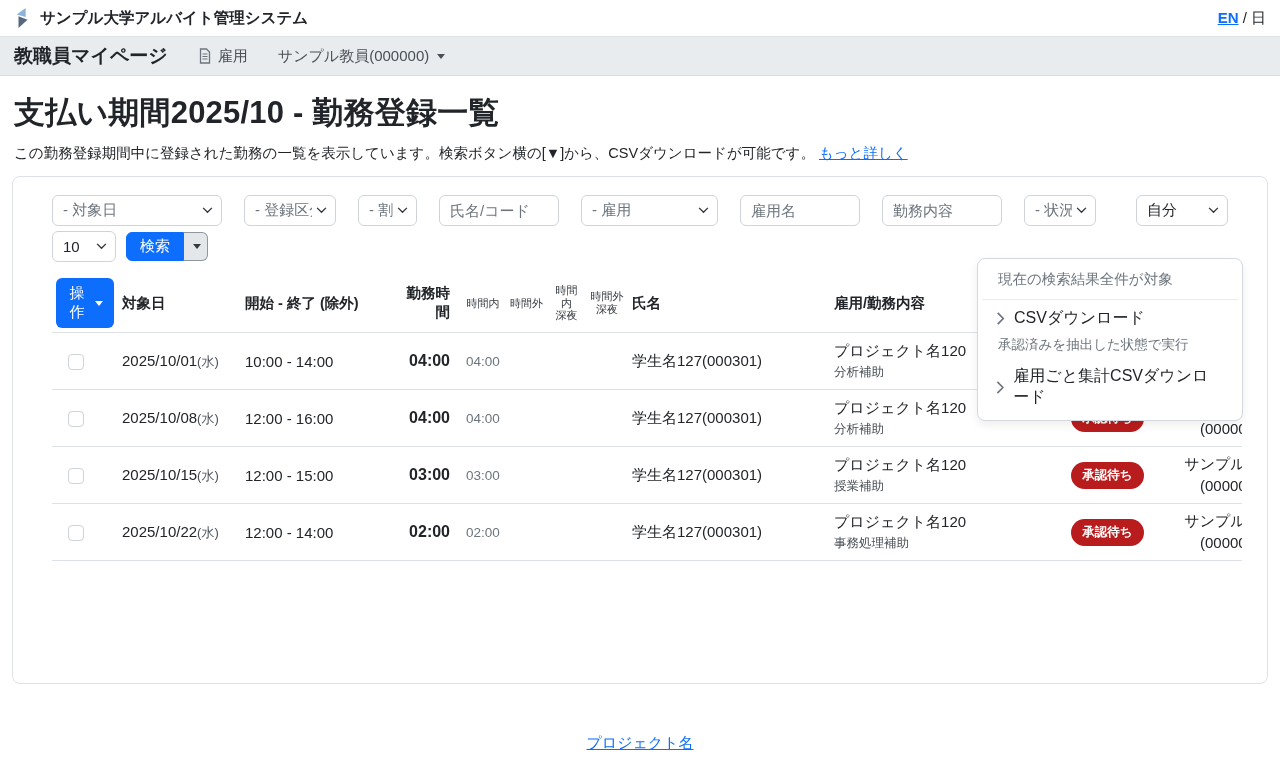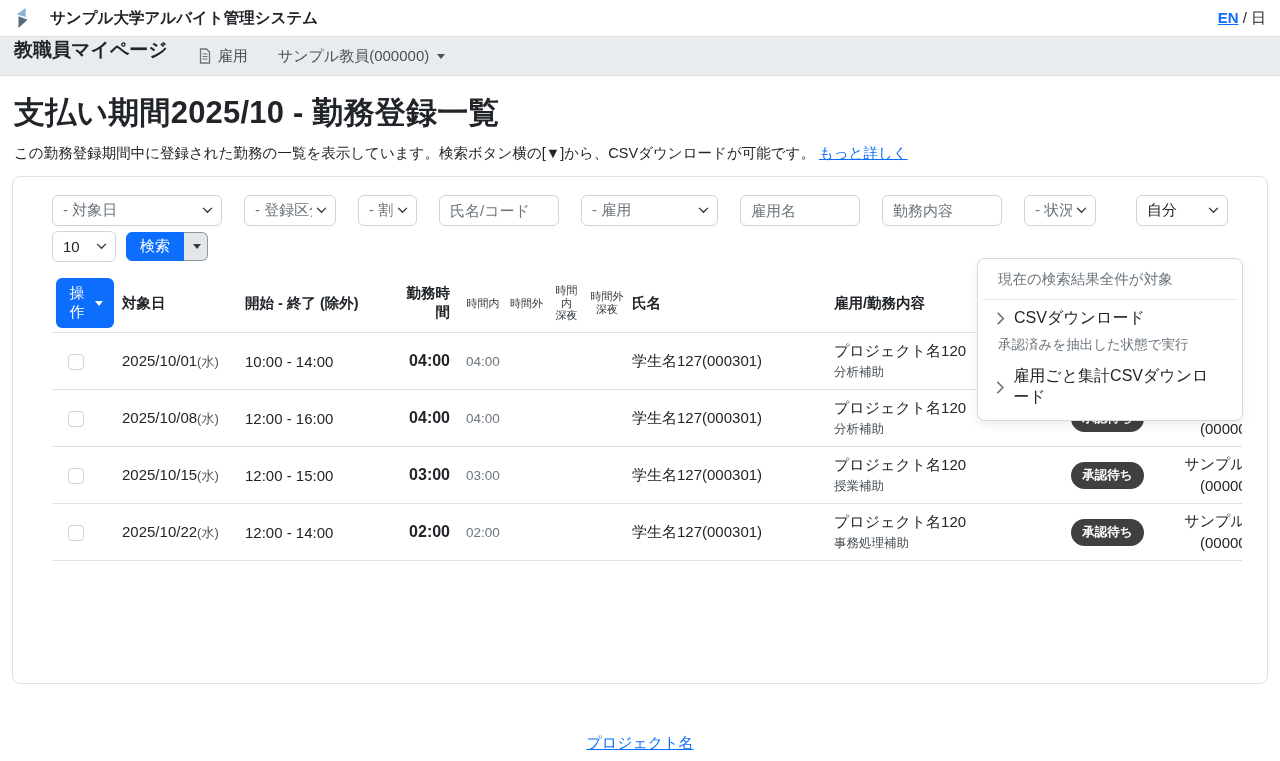--- a/index.html
+++ b/index.html
@@ -5,27 +5,27 @@
   * { margin:0; padding:0; box-sizing:border-box; }
   html,body { width:1280px; height:761px; overflow:hidden; }
   body {
     font-family:"Liberation Sans","DejaVu Sans",sans-serif;
     background:#fff; color:#212529; font-size:15px;
   }
   a { text-decoration:underline; color:#0d6efd; cursor:pointer; }
 
   
   .top-header { height:36px; display:flex; align-items:center; justify-content:space-between; padding:0 14px; }
-  .brand { display:flex; align-items:center; gap:18px; font-weight:bold; font-size:15.5px; }
+  .brand { display:flex; align-items:center; gap:8px; font-weight:bold; font-size:15.5px; }
   .lang { font-size:15px; color:#212529; }
   .lang a { font-weight:bold; }
 
   
   .sub-nav { height:40px; background:#e9ecef; border-top:1px solid #dee2e6; border-bottom:1px solid #d8dde2;
-             display:flex; padding:0 14px; gap:30px; }
+             display:flex; align-items:center; padding:0 14px; gap:30px; }
   .nav-brand { font-size:19px; font-weight:bold; color:#212529; cursor:pointer; }
   .nav-item { display:flex; align-items:center; gap:6px; color:#495057; font-size:15px; cursor:pointer; }
   .caret { display:inline-block; width:0; height:0; border-left:4px solid transparent;
            border-right:4px solid transparent; border-top:5px solid currentColor; margin-left:2px; }
 
   
   .page-head { padding:16px 14px 0; }
   .page-head h1 { font-size:31px; font-weight:bold; letter-spacing:.2px; }
   .desc { margin-top:10px; font-size:14.5px; color:#212529; }
 
@@ -67,21 +67,21 @@
   th.small { font-size:11px; font-weight:normal; color:#343a40; text-align:center; line-height:1.15; }
   td { height:57px; font-size:15px; }
   td.center, th.center { text-align:center; }
   td.right, th.right { text-align:right; padding-right:10px; }
   .cb { appearance:none; width:16px; height:16px; border:1px solid #ced4da; border-radius:4px; background:#fff;
         margin-left:12px; cursor:pointer; display:inline-block; vertical-align:middle; }
   .dow { font-size:13px; color:#495057; }
   .total { font-weight:bold; font-size:16px; }
   .sub-hours { color:#6c757d; font-size:13.5px; }
   .task { font-size:12.5px; color:#495057; margin-top:3px; }
-  .badge { display:inline-block; background:#404040; color:#fff; font-size:12.5px; font-weight:bold;
+  .badge { display:inline-block; background:#b91c1c; color:#fff; font-size:12.5px; font-weight:bold;
            padding:5px 11px; border-radius:50px; white-space:nowrap; }
   .approver { font-size:15px; line-height:1.45; }
   .btn-action { background:#0d6efd; color:#fff; border:none; border-radius:6px; font-size:15px; padding:6px 11px;
                 display:inline-flex; align-items:center; gap:6px; cursor:pointer; font-family:inherit; }
 
   
   .footer { text-align:center; margin-top:50px; font-size:15px; }
 </style>
 </head>
 <body>

